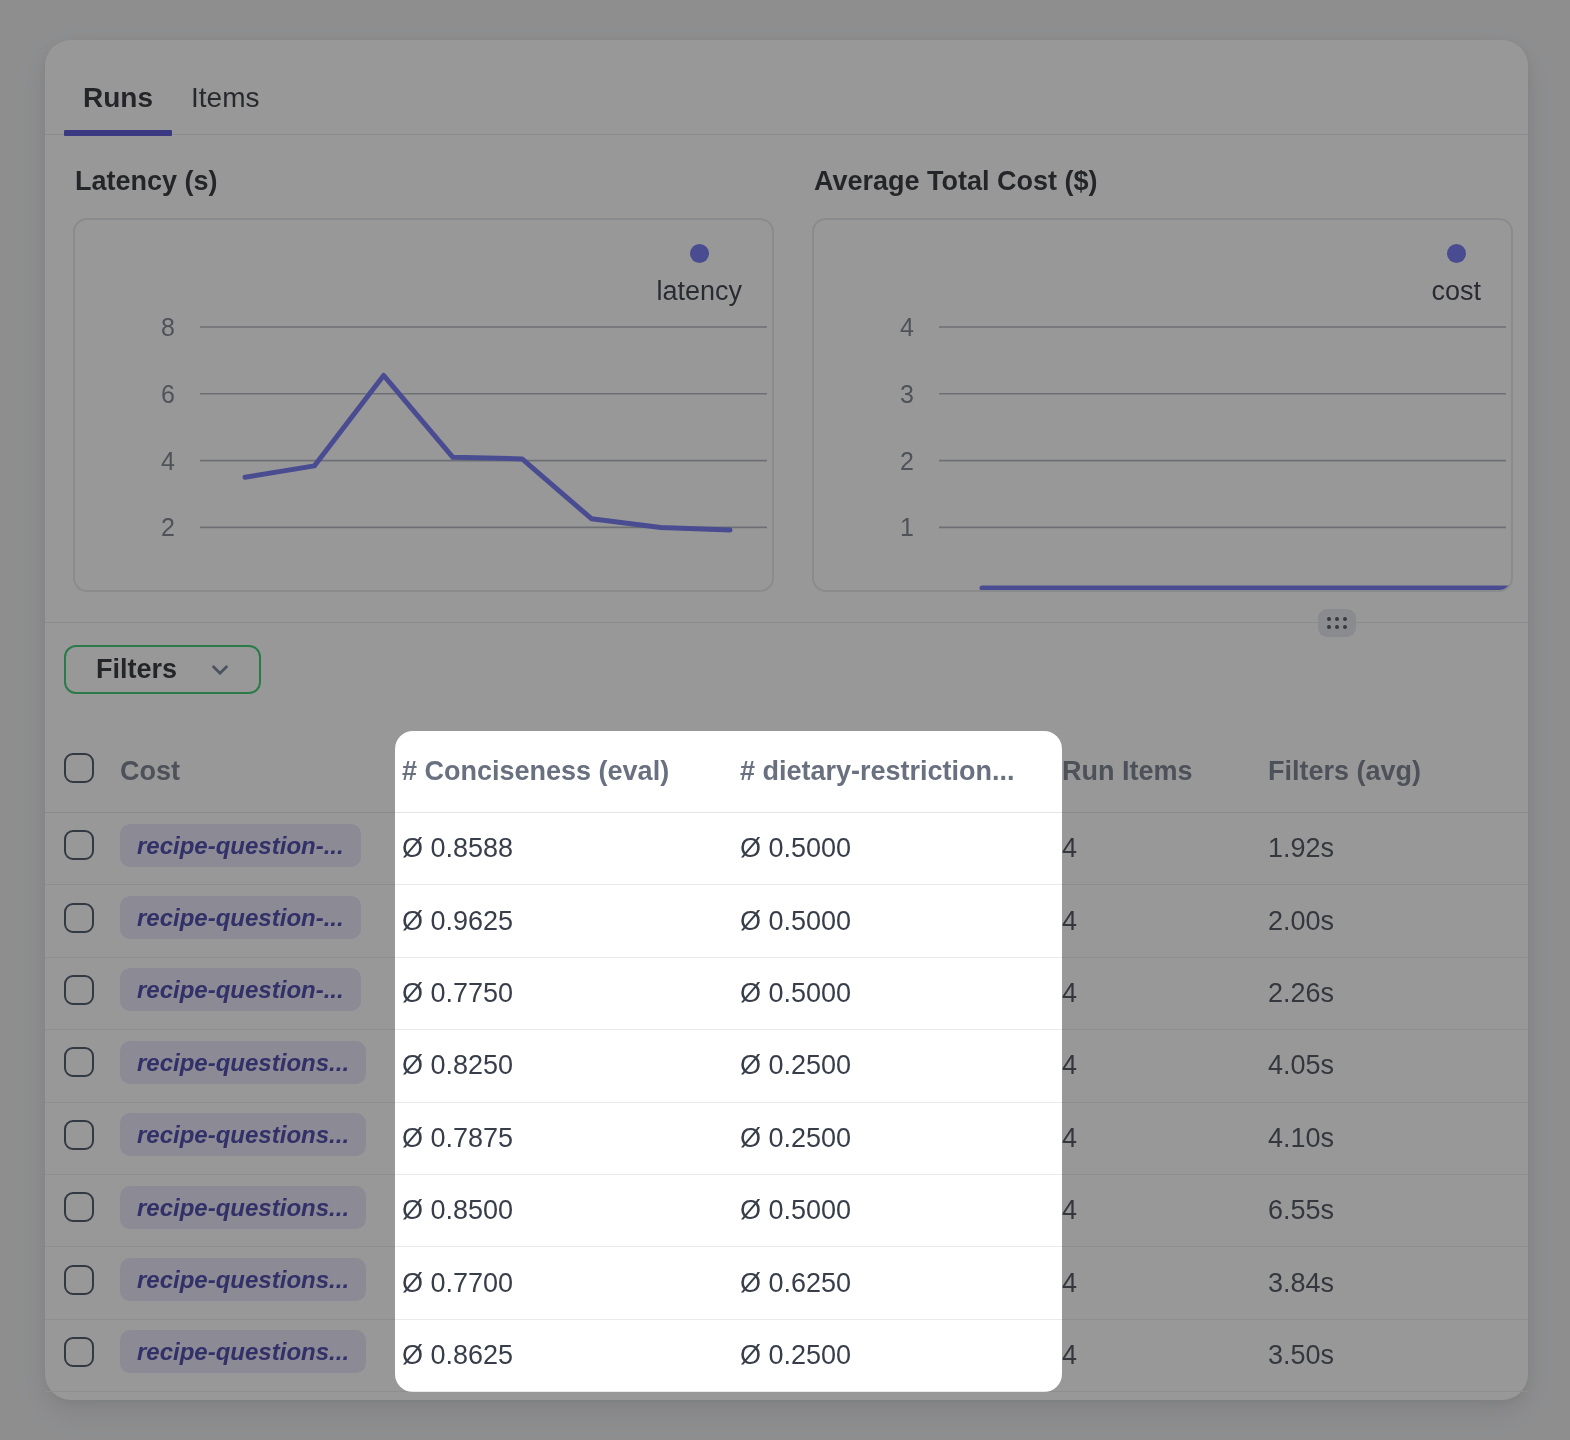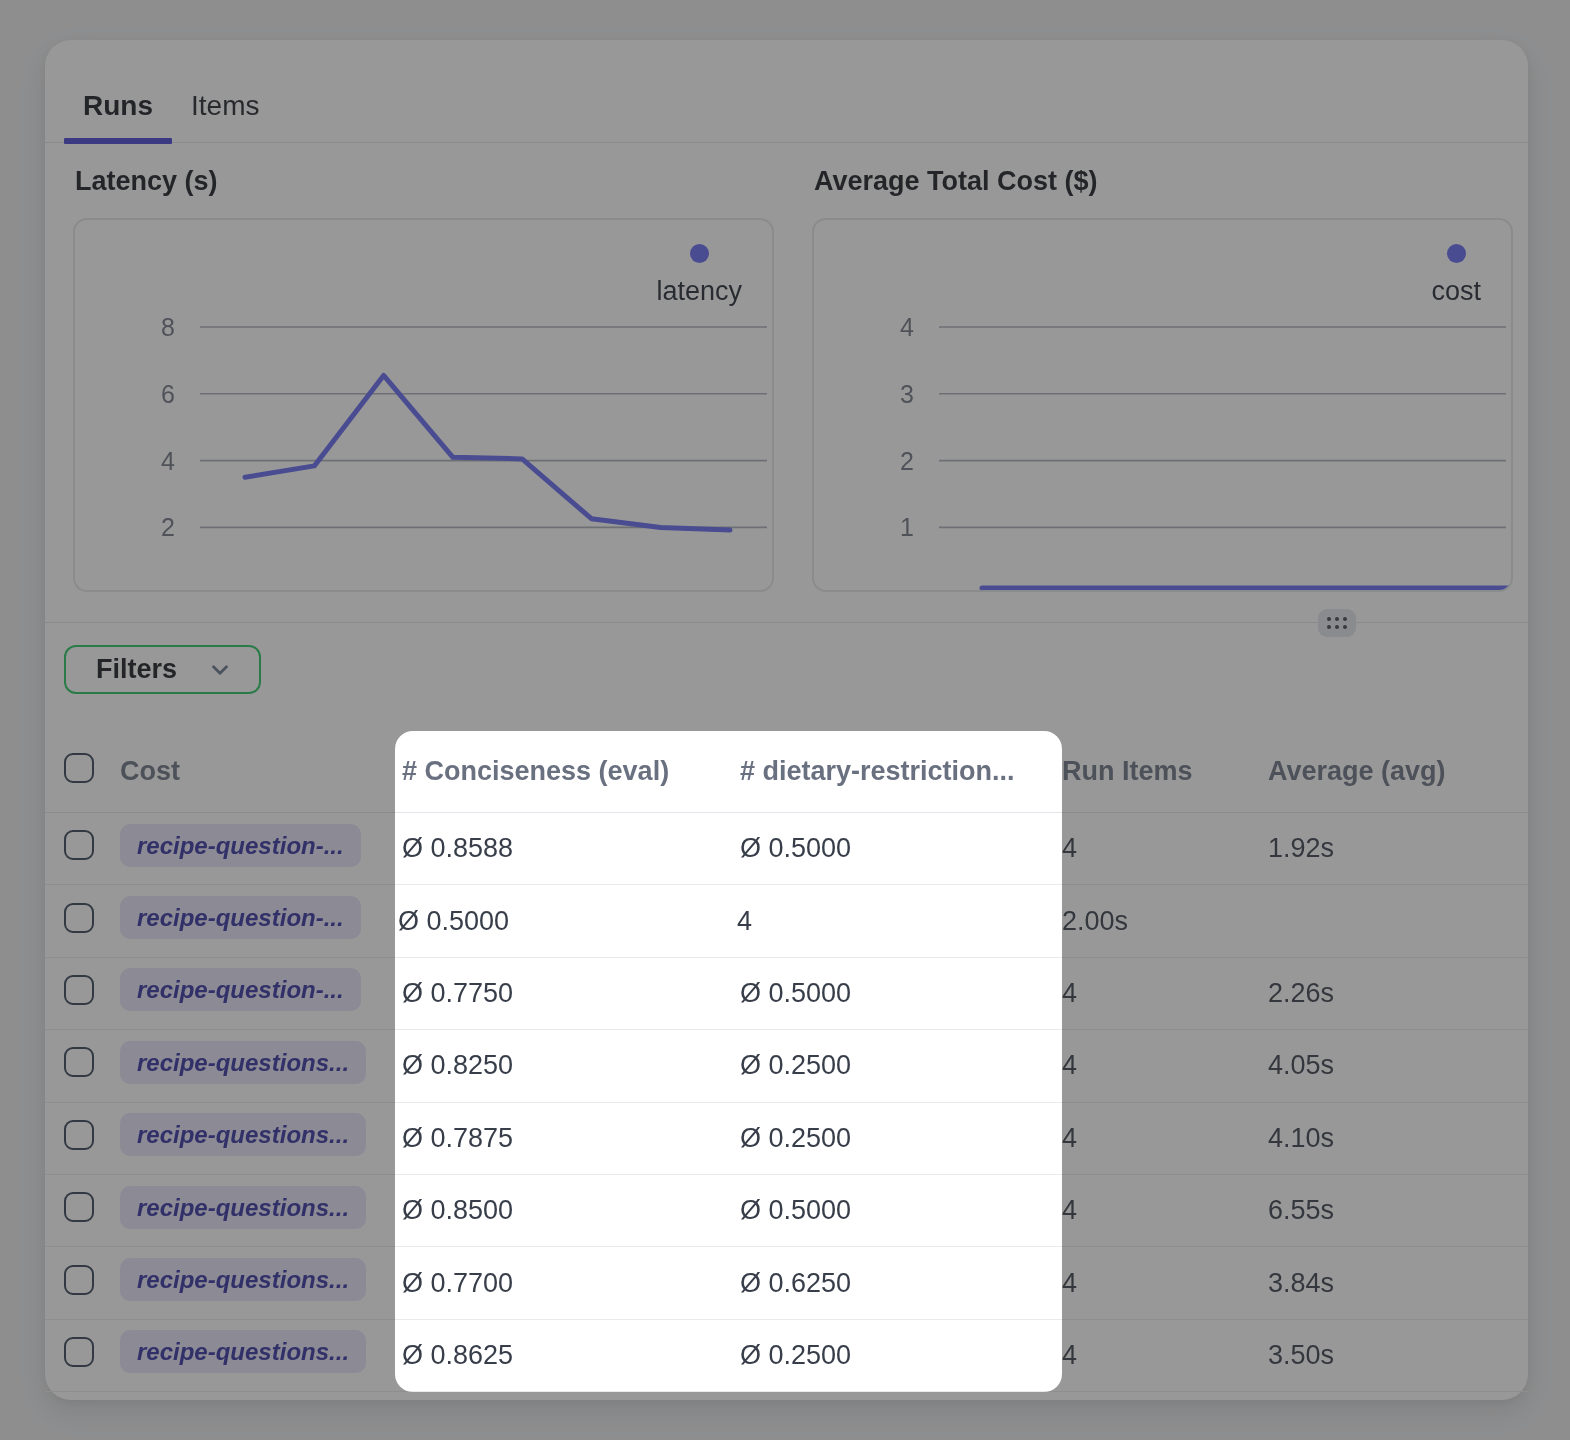--- a/index.html
+++ b/index.html
@@ -4,21 +4,21 @@
 <style>
   html,body{margin:0;padding:0;}
   body{font-family:"Liberation Sans","DejaVu Sans",sans-serif; -webkit-font-smoothing:antialiased;}
   #screen{position:relative;width:1570px;height:1440px;background:#eaebed;overflow:hidden;}
 
   
   .card{position:absolute;left:45px;top:40px;width:1483px;height:1360px;background:#ffffff;
         border-radius:26px;box-shadow:0 12px 28px rgba(0,0,0,.10),0 2px 8px rgba(0,0,0,.06);}
 
   
-  .tabs{position:absolute;top:16px;left:0;right:0;height:87px;display:flex;align-items:center;
+  .tabs{position:absolute;top:8px;left:0;right:0;height:87px;display:flex;align-items:center;
         padding:14px 0 0 19px;box-sizing:border-box;border-bottom:1.5px solid #e3e5ea;}
   .tab{position:relative;height:100%;display:flex;align-items:center;padding:0 19px;
        font-size:28px;font-weight:600;color:#15181e;cursor:pointer;}
   .tab.inactive{font-weight:500;color:#1c2026;}
   .tab.active::after{content:"";position:absolute;left:0;right:0;bottom:-1.5px;height:6px;
        background:var(--accent);border-radius:1px;}
 
   
   .charts-row{position:absolute;top:125px;left:28px;right:15px;display:flex;gap:38px;align-items:center;}
   .chart-section{flex:1;min-width:0;}
@@ -139,35 +139,36 @@
       </button>
     </div>
 
     <div class="table">
       <div class="thead">
         <div class="cell"><span class="checkbox"></span></div>
         <div class="cell">Cost</div>
         <div class="cell conc"># Conciseness (eval)</div>
         <div class="cell diet"># dietary-restriction...</div>
         <div class="cell runitems">Run Items</div>
-        <div class="cell">Average (avg)</div>
+        <div class="cell">Filters (avg)</div>
       </div>
       <div id="tbody">
   <div class="trow">
     <div class="cell"><span class="checkbox"></span></div>
     <div class="cell"><span class="pill">recipe-question-...</span></div>
     <div class="cell conc">Ø 0.8588</div>
     <div class="cell diet">Ø 0.5000</div>
     <div class="cell runitems">4</div>
     <div class="cell">1.92s</div>
   </div>
 
   <div class="trow">
     <div class="cell"><span class="checkbox"></span></div>
     <div class="cell"><span class="pill">recipe-question-...</span></div>
+    <div class="cell conc">Ø 0.9625</div>
     <div class="cell diet">Ø 0.5000</div>
     <div class="cell runitems">4</div>
     <div class="cell">2.00s</div>
   </div>
 
   <div class="trow">
     <div class="cell"><span class="checkbox"></span></div>
     <div class="cell"><span class="pill">recipe-question-...</span></div>
     <div class="cell conc">Ø 0.7750</div>
     <div class="cell diet">Ø 0.5000</div>

